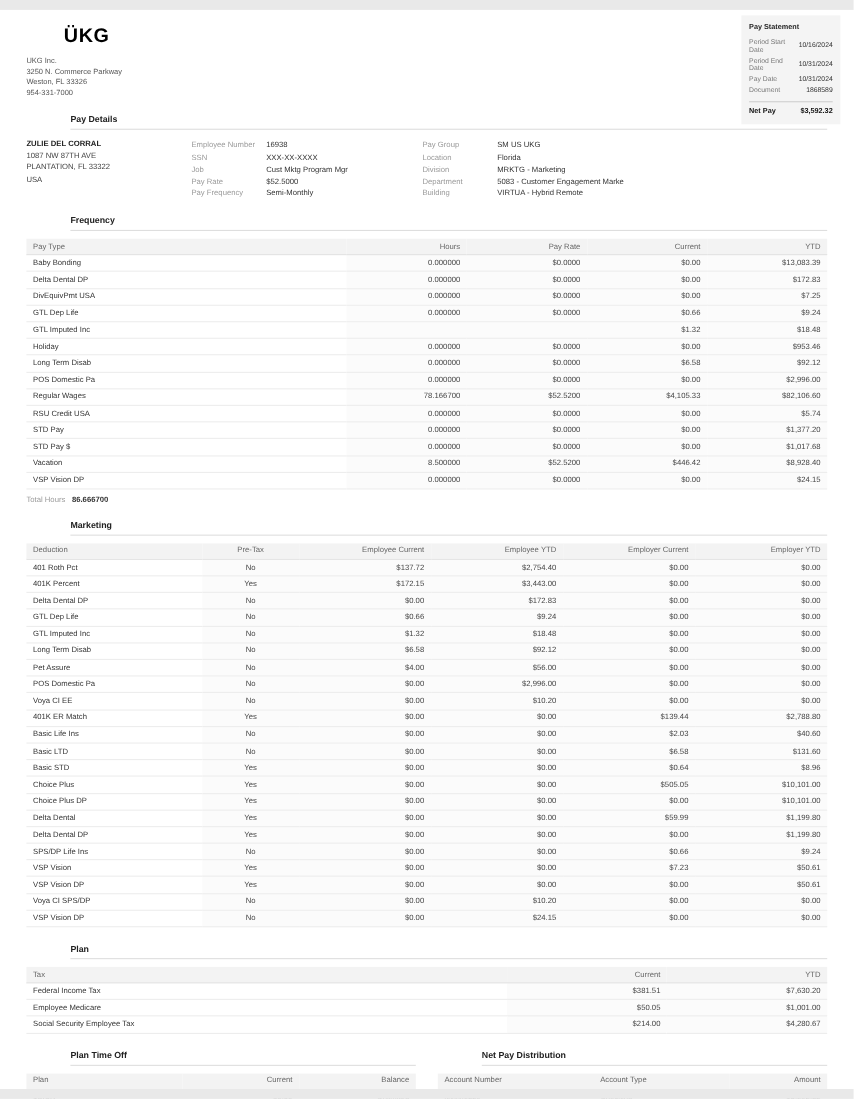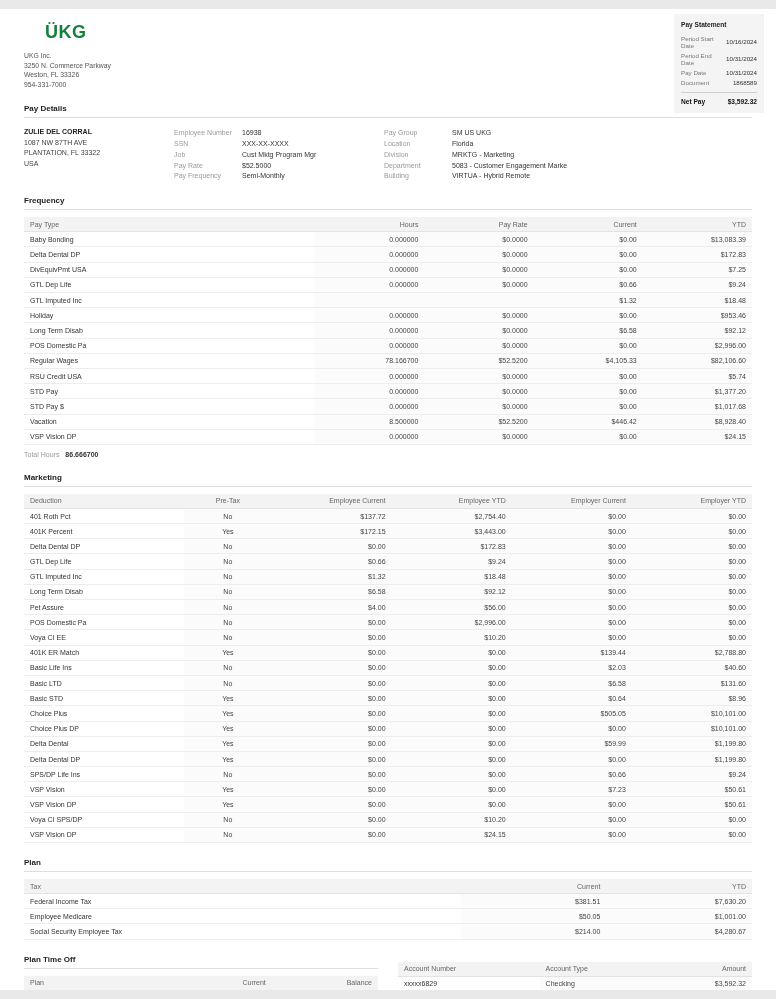--- a/index.html
+++ b/index.html
@@ -3,33 +3,33 @@
 <meta charset="utf-8">
 <style>
   * { margin:0; padding:0; box-sizing:border-box; }
   html,body { width:776px; height:999px; background:#ffffff; font-family:"Liberation Sans", sans-serif; overflow:hidden; }
   .edge-bar { position:absolute; left:0; width:776px; height:9px; background:#e9e9e9; }
   .edge-top { top:0; }
   .edge-bottom { top:990px; }
   .page { position:relative; width:776px; height:999px; padding:22px 24px 0 24px; }
 
   
-  .logo { margin-left:21px; font-size:18px; font-weight:bold; letter-spacing:0.5px; color:#15803d; }
+  .logo { margin-left:34px; font-size:18px; font-weight:bold; letter-spacing:0.5px; color:#000000; }
   .company { margin-top:8px; font-size:6.8px; line-height:9.6px; color:#555; }
   .stmt-box { position:absolute; top:14px; right:12px; width:90px; background:#f4f4f4; padding:7px 7px 8px 7px; }
   .stmt-title { font-size:6.6px; font-weight:bold; color:#222; margin-bottom:5px; }
   .kv { width:100%; border-collapse:collapse; font-size:6.2px; color:#333; }
   .kv td { padding:1.6px 0; }
   .kv td:first-child { color:#777; text-align:left; }
   .kv td:last-child { text-align:right; }
   .stmt-net { display:flex; justify-content:space-between; margin-top:4px; padding-top:5px; border-top:1px solid #cfcfcf; font-size:6.6px; font-weight:bold; color:#111; }
 
   
   .section { margin-top:15px; }
-  .section-title { font-size:8px; font-weight:bold; color:#222; padding-bottom:4px; border-bottom:1px solid #dedede; }
+  .section-title { font-size:8px; font-weight:bold; color:#222; padding-bottom:4px; border-bottom:1px solid #dedede;margin-left:40px; }
 
   
   .details { display:flex; margin-top:9px; font-size:7px; }
   .emp-block { width:150px; line-height:10.4px; color:#444; }
   .emp-name { font-weight:bold; color:#222; }
   .fields { border-collapse:collapse; font-size:7px; align-self:flex-start; }
   .fields td { padding:1.9px 0; vertical-align:top; }
   .fields td:first-child { color:#9a9a9a; width:68px; padding-right:8px; white-space:nowrap; }
   .fields td:last-child { color:#333; white-space:nowrap; }
   .fields-left { width:210px; }
@@ -523,20 +523,21 @@
         <tbody>
             <tr>
               <td>1SICK</td>
               <td>$0.00</td>
               <td>Unlimited</td>
             </tr>
           </tbody>
       </table>
     </div>
     <div class="col">
+      <div class="section-title">Net Pay Distribution</div>
       <table class="tbl npd">
         <thead>
             <tr>
               <th>Account Number</th>
               <th>Account Type</th>
               <th>Amount</th>
             </tr>
           </thead>
         <tbody>
             <tr>

